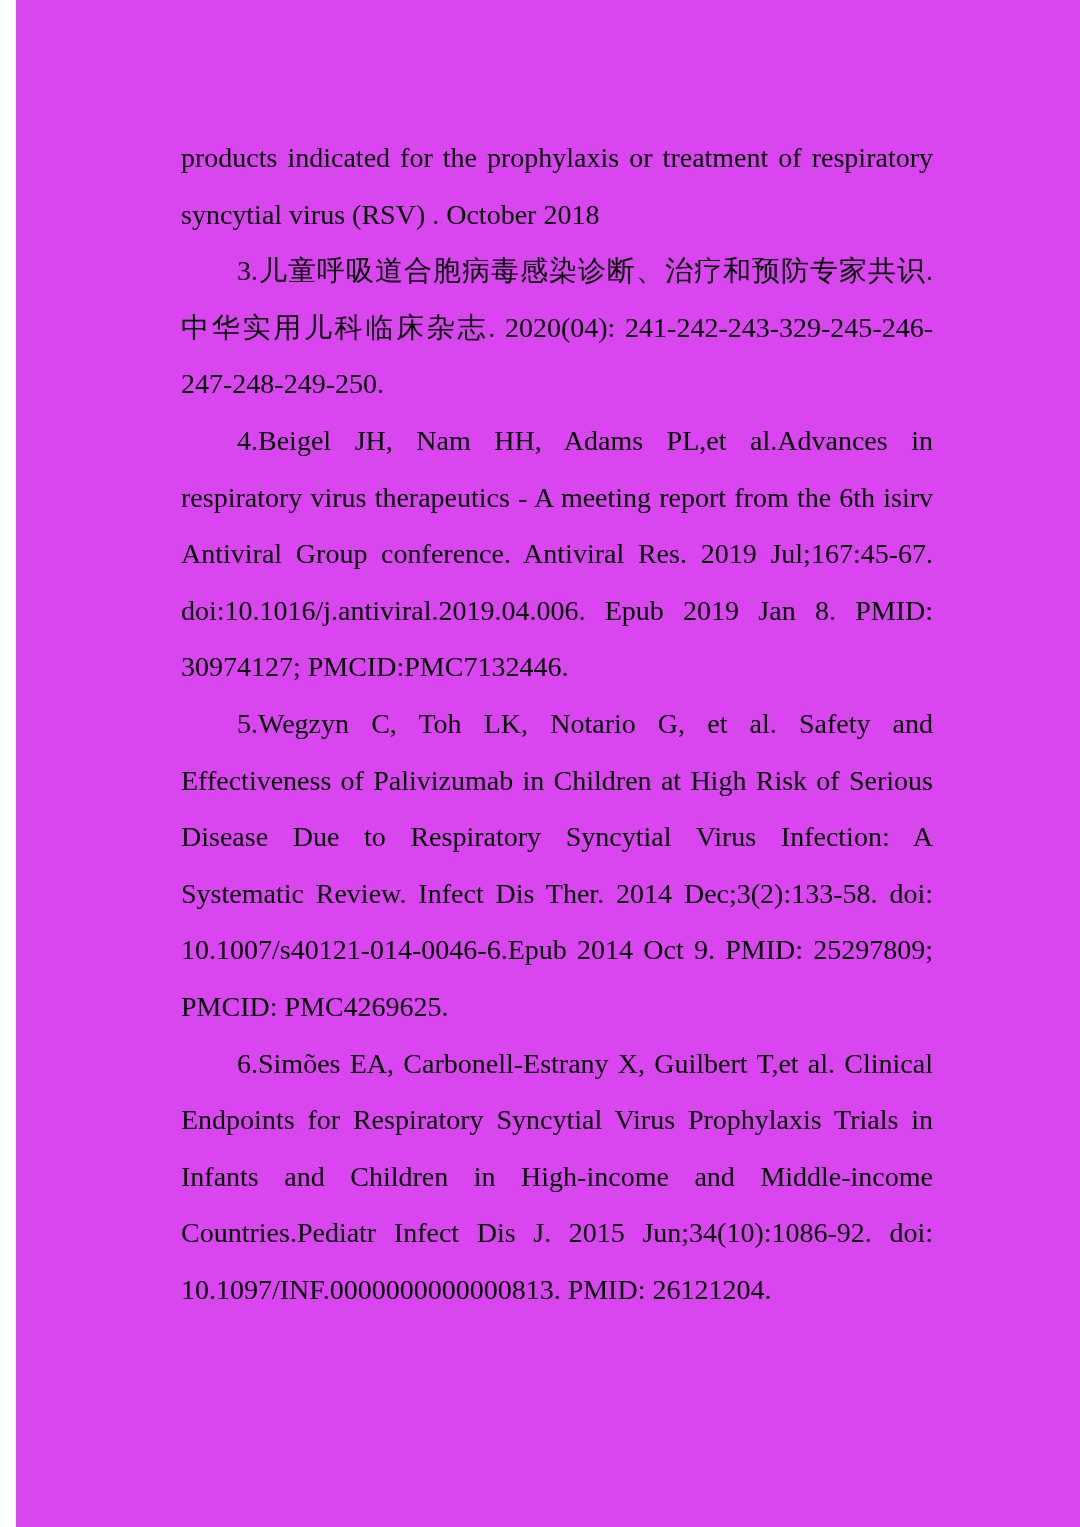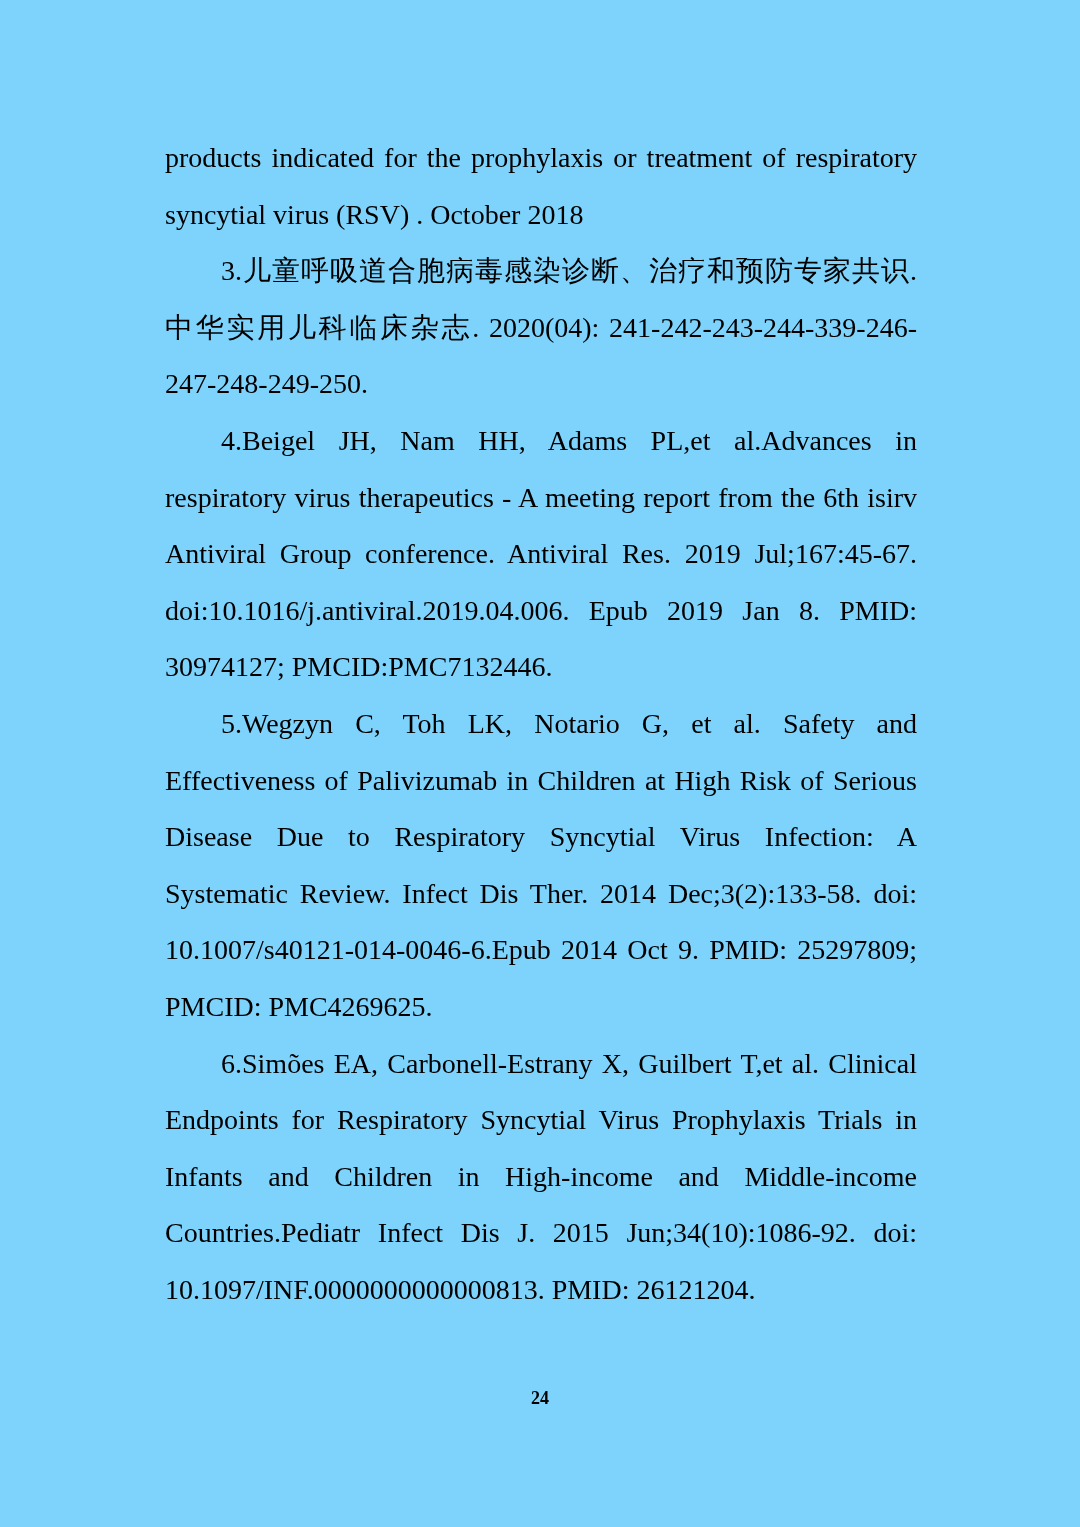--- a/index.html
+++ b/index.html
@@ -11,21 +11,22 @@
       position: relative;
       width: 1080px;
       height: 1527px;
       font-family: "Liberation Serif", "DejaVu Serif", serif;
       color: #000000;
       overflow: hidden;
     }
     .page {
       position: absolute;
       inset: 0;
-      background: #7dd3fc;
+      background: #d946ef;
+      margin-left: 16px;
     }
     .content {
       position: absolute;
       left: 165px;
       width: 752px;
       top: 130px;
     }
     p.para {
       margin: 0;
       padding: 0;
@@ -51,19 +52,18 @@
       font-family: "Liberation Serif", "DejaVu Serif", serif;
       color: #000000;
     }
   </style>
 </head>
 <body>
 
 <div class="page">
   <div class="content">
     <p class="para">products indicated for the prophylaxis or treatment of respiratory syncytial virus (RSV) . October 2018</p>
-    <p class="para indent">3.儿童呼吸道合胞病毒感染诊断、治疗和预防专家共识. 中华实用儿科临床杂志. 2020(04): 241-242-243-244-339-246-247-248-249-250.</p>
+    <p class="para indent">3.儿童呼吸道合胞病毒感染诊断、治疗和预防专家共识. 中华实用儿科临床杂志. 2020(04): 241-242-243-329-245-246-247-248-249-250.</p>
     <p class="para indent">4.Beigel JH, Nam HH, Adams PL,et al.Advances in respiratory virus therapeutics - A meeting report from the 6th isirv Antiviral Group conference. Antiviral Res. 2019 Jul;167:45-67. doi:10.1016/j.antiviral.2019.04.006. Epub 2019 Jan 8. PMID: 30974127; PMCID:PMC7132446.</p>
     <p class="para indent">5.Wegzyn C, Toh LK, Notario G, et al. Safety and Effectiveness of Palivizumab in Children at High Risk of Serious Disease Due to Respiratory Syncytial Virus Infection: A Systematic Review. Infect Dis Ther. 2014 Dec;3(2):133-58. doi: 10.1007/s40121-014-0046-6.Epub 2014 Oct 9. PMID: 25297809; PMCID: PMC4269625.</p>
     <p class="para indent">6.Simões EA, Carbonell-Estrany X, Guilbert T,et al. Clinical Endpoints for Respiratory Syncytial Virus Prophylaxis Trials in Infants and Children in High-income and Middle-income Countries.Pediatr Infect Dis J. 2015 Jun;34(10):1086-92. doi: 10.1097/INF.0000000000000813. PMID: 26121204.</p>
   </div>
-  <div class="page-number">24</div>
 </div>
 
 </body></html>

